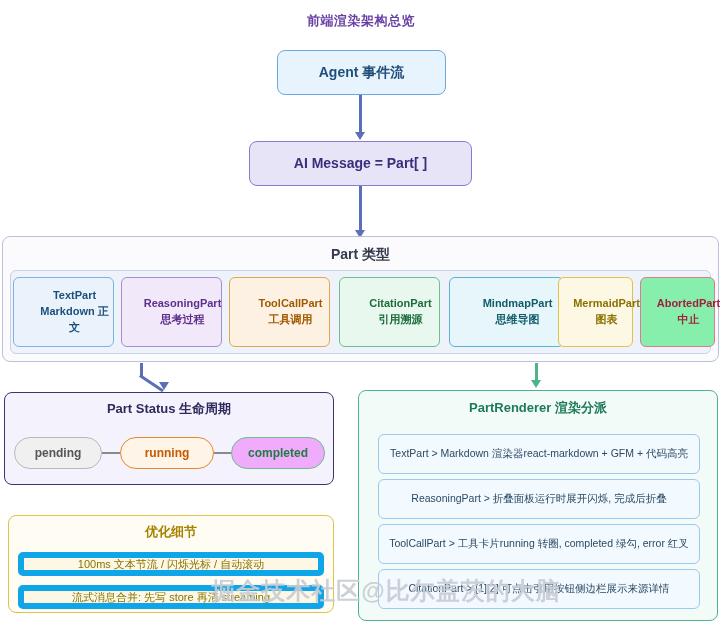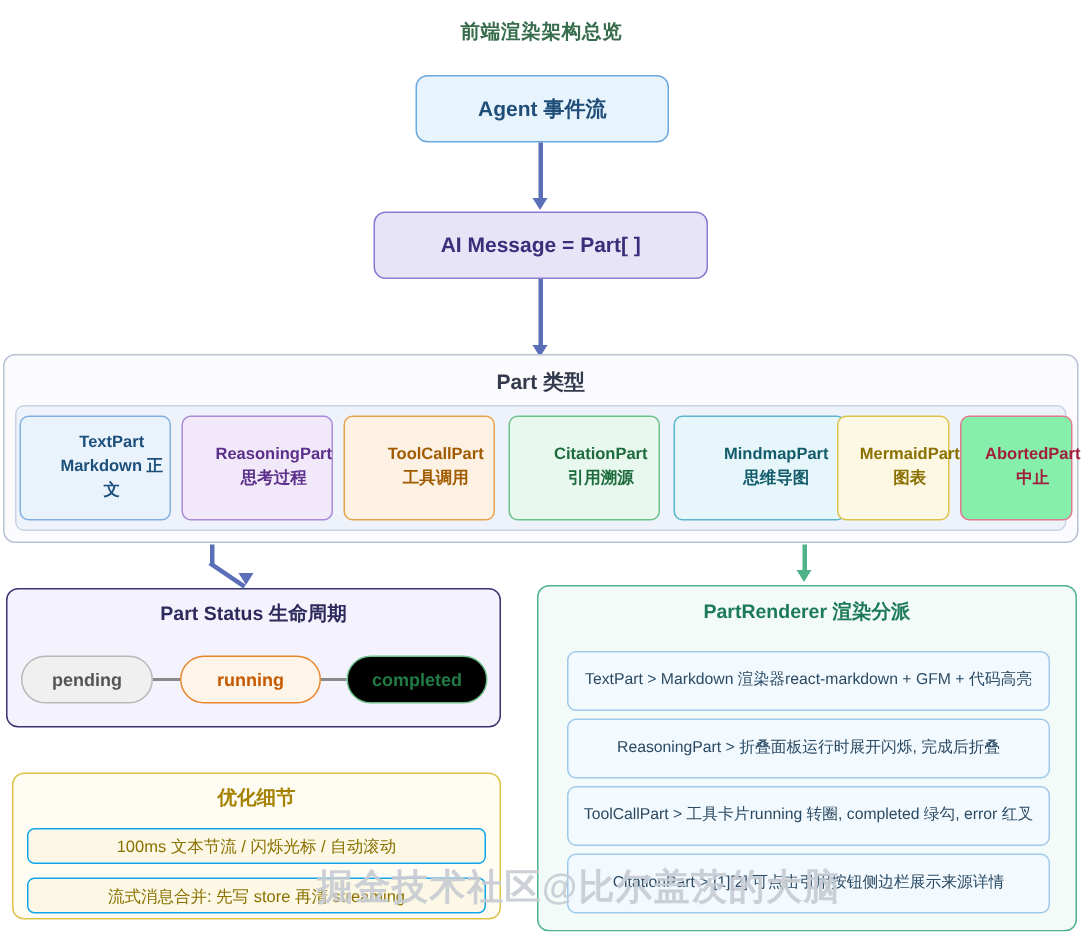--- a/index.html
+++ b/index.html
@@ -20,21 +20,21 @@
     border:1.5px solid #999;
     display:flex; flex-direction:column;
     align-items:center; justify-content:center;
     text-align:center;
     line-height:1.3;
   }
 
   
   .top-title {
     position:absolute; left:258px; top:10px; width:206px; height:22px;
-    color:#14532d; font-size:13px; font-weight:bold;
+    color:#4c1d95; font-size:13px; font-weight:bold;
     display:flex; align-items:center; justify-content:center;
     letter-spacing:0.5px;
     opacity:0.85;
   }
 
   
   .n-blue { background:#e8f4fd; border-color:#6aa9e0; color:#1f4e79; }
   
   .n-purple { background:#e8e4f8; border-color:#8a7ad0; color:#3b2d7a; }
 
@@ -92,37 +92,37 @@
     position:absolute; left:4px; top:400px; width:330px; height:20px;
     text-align:center; font-size:13px; font-weight:bold; color:#2e2a5c;
   }
   .pill {
     position:absolute; top:437px; height:32px; border-radius:16px;
     display:flex; align-items:center; justify-content:center;
     font-size:12px; font-weight:bold;
   }
   #pill-pending { left:14px; width:88px; background:#f0f0f0; border:1.5px solid #b8b8b8; color:#555; }
   #pill-running { left:120px; width:94px; background:#fff4e8; border:1.5px solid #e8862c; color:#c55a00; }
-  #pill-completed { left:231px; width:94px; background:#000000; border:1.5px solid #6cbf88; color:#227a45; }
+  #pill-completed { left:231px; width:94px; background:#f0abfc; border:1.5px solid #6cbf88; color:#227a45; }
   .pill-conn { position:absolute; top:452px; height:1.5px; background:#8a8a8a; }
   #conn1 { left:102px; width:18px; }
   #conn2 { left:214px; width:17px; }
 
   
   #opt-box {
     position:absolute; left:8px; top:515px; width:326px; height:98px;
     background:#fffdf3; border:1.5px solid #dfc24a; border-radius:8px;
   }
   #opt-title {
     position:absolute; left:8px; top:523px; width:326px; height:20px;
     text-align:center; font-size:13px; font-weight:bold; color:#a58200;
   }
   .opt-row {
     position:absolute; left:18px; width:306px; height:24px;
-    background:#fdf8e6; border:1px solid #0ea5e9; border-radius:5px;
+    background:#fdf8e6; border:6px solid #0ea5e9; border-radius:5px;
     display:flex; align-items:center; justify-content:center;
     font-size:11px; color:#8a7100;
   }
   #opt-row-0 { top:552px; }
   #opt-row-1 { top:585px; }
 
   
   #renderer-box {
     position:absolute; left:358px; top:390px; width:360px; height:231px;
     background:#f2fbf7; border:1.5px solid #4fb38a; border-radius:8px;

